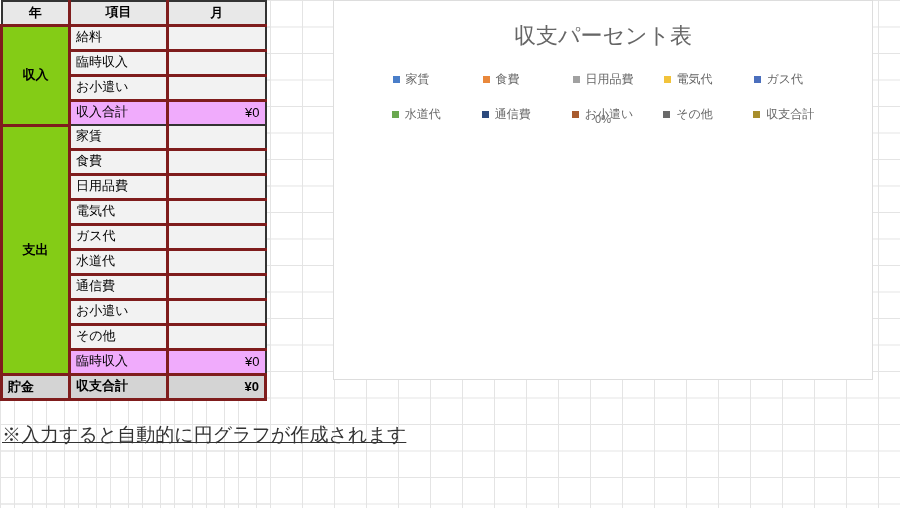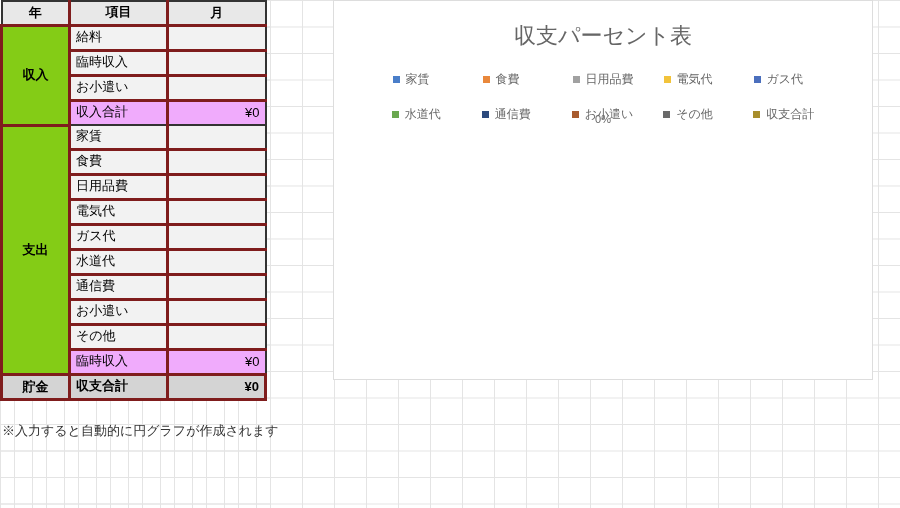--- a/index.html
+++ b/index.html
@@ -57,21 +57,20 @@
     .sect-label {
       background: #84cc16;
       text-align: center;
       font-weight: bold;
       border-top: 2px solid #333;
       border-bottom: 2px solid #333;
       border-left: 2px solid #333;
     }
     .sect-label-savings {
       background: #d4d4d4;
-      text-align:center;
       font-weight:bold;
       border: 2px solid #333;
     }
     .light { background: #f2f2f2; }
     .subtotal {
       background: #f0abfc;
       font-weight: normal;
     }
     .balance-item {
       background: #d4d4d4;
@@ -89,22 +88,23 @@
     }
     .thick-top { border-top: 2px solid #333 !important; }
     .thick-bottom { border-bottom: 2px solid #333 !important; }
     .thick-left { border-left: 2px solid #333 !important; }
     .thick-right { border-right: 2px solid #333 !important; }
 
     .note {
       position: absolute;
       top: 422px;
       left: 2px;
-      font-size: 13px;
+      font-size: 19px;
       color: #333;
+      text-decoration: underline;
     }
 
     
     .chart {
       position: absolute;
       top: 0;
       left: 333px;
       width: 540px;
       height: 380px;
       background: #fff;

